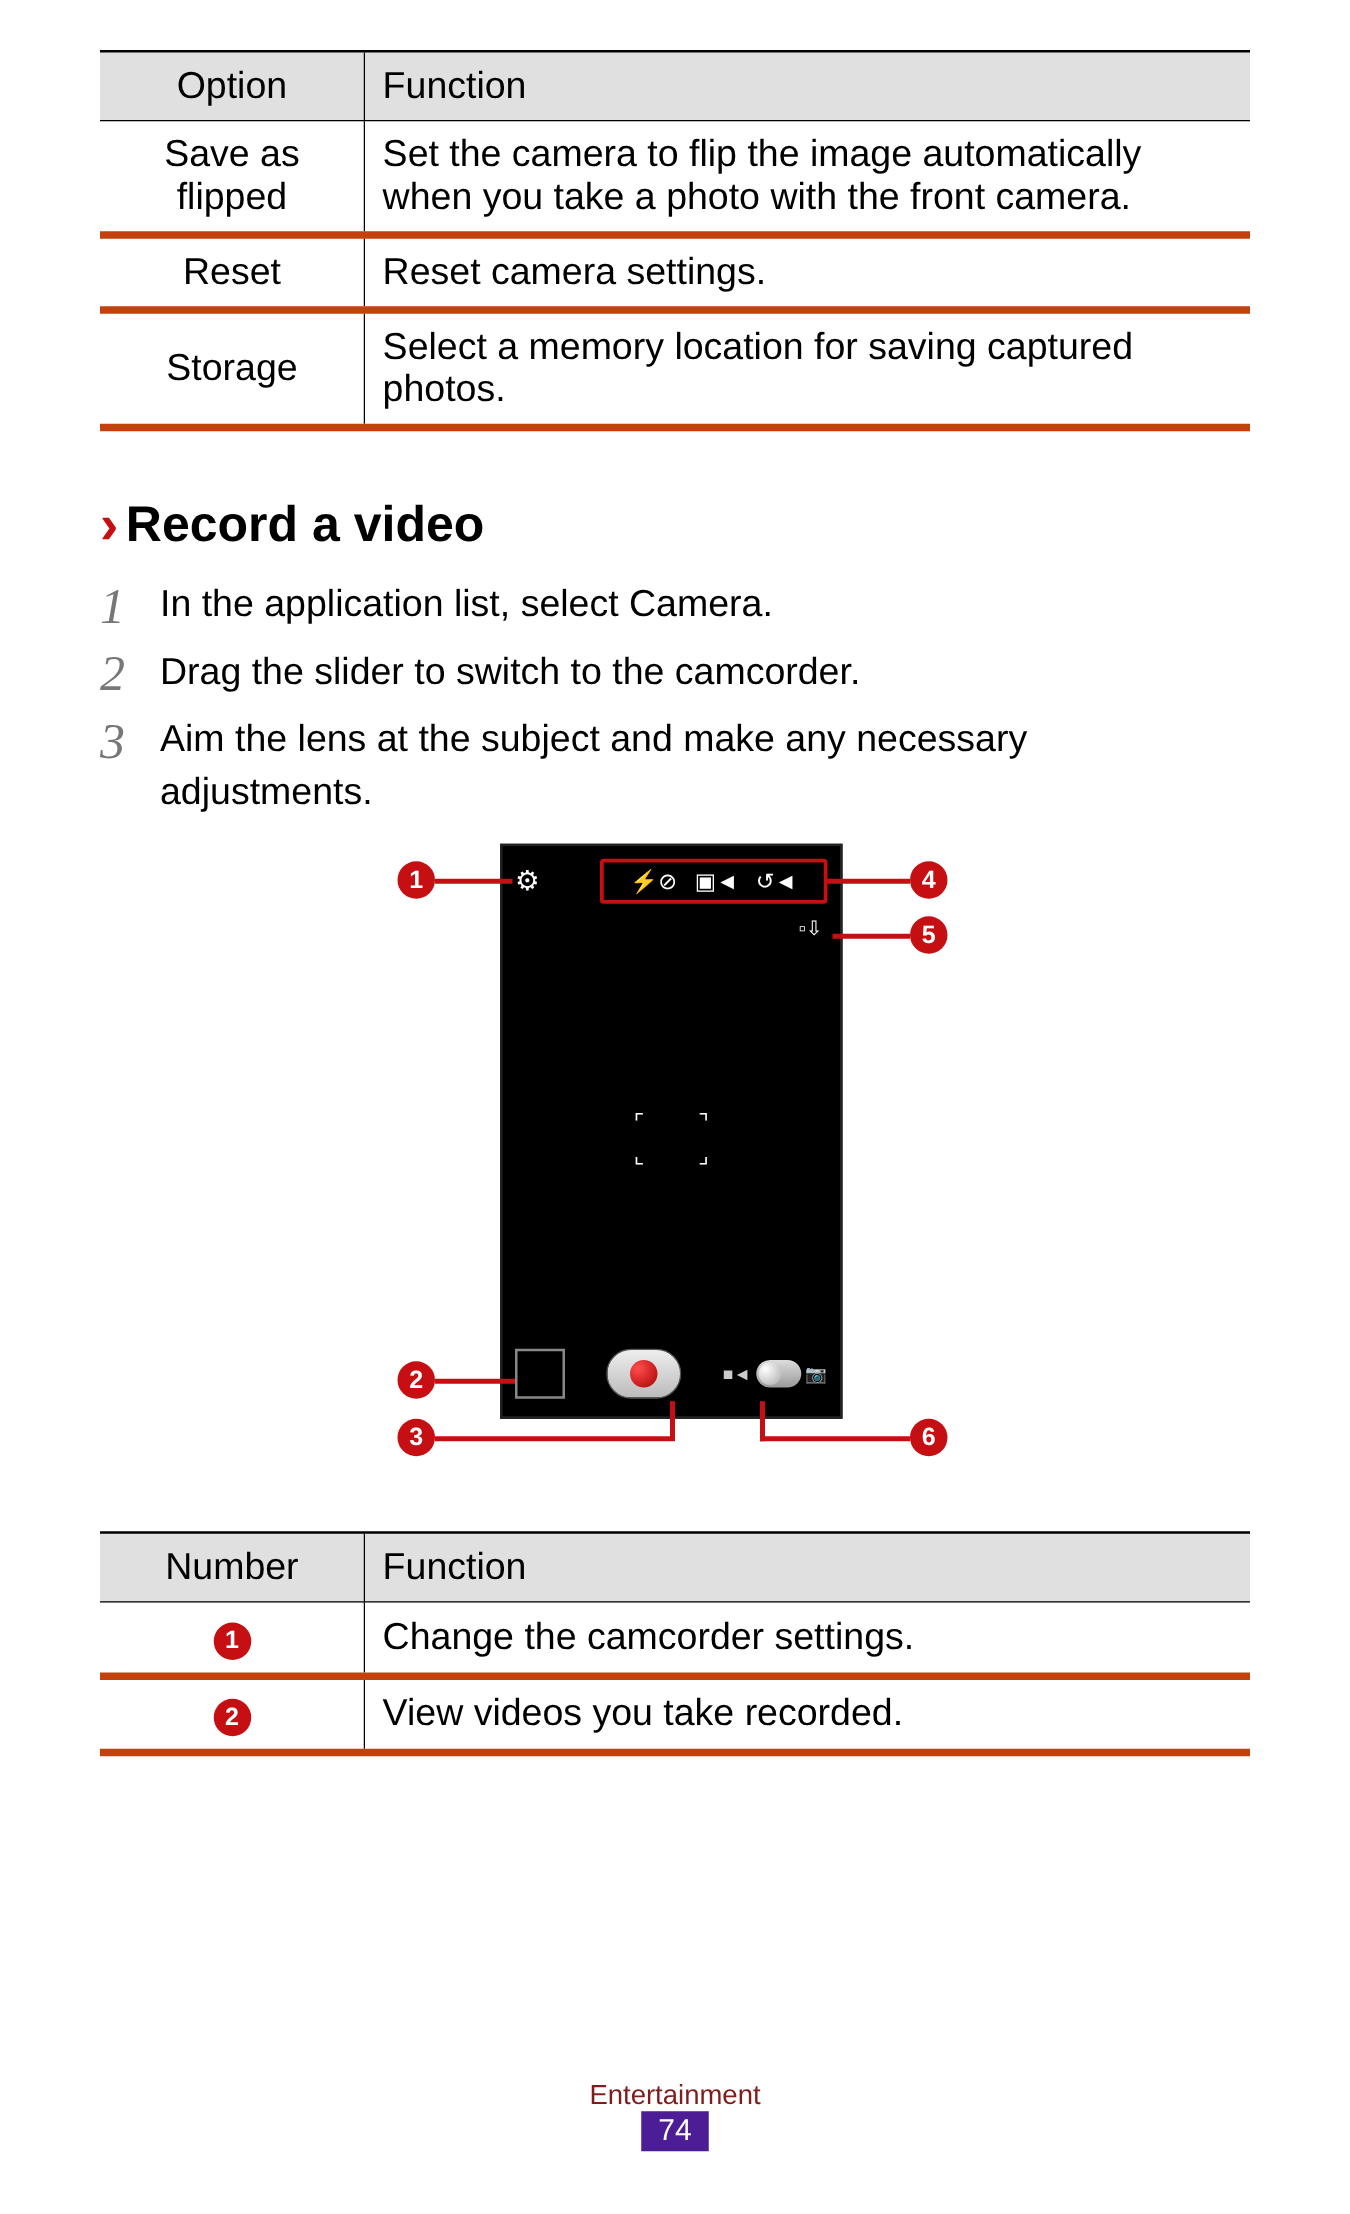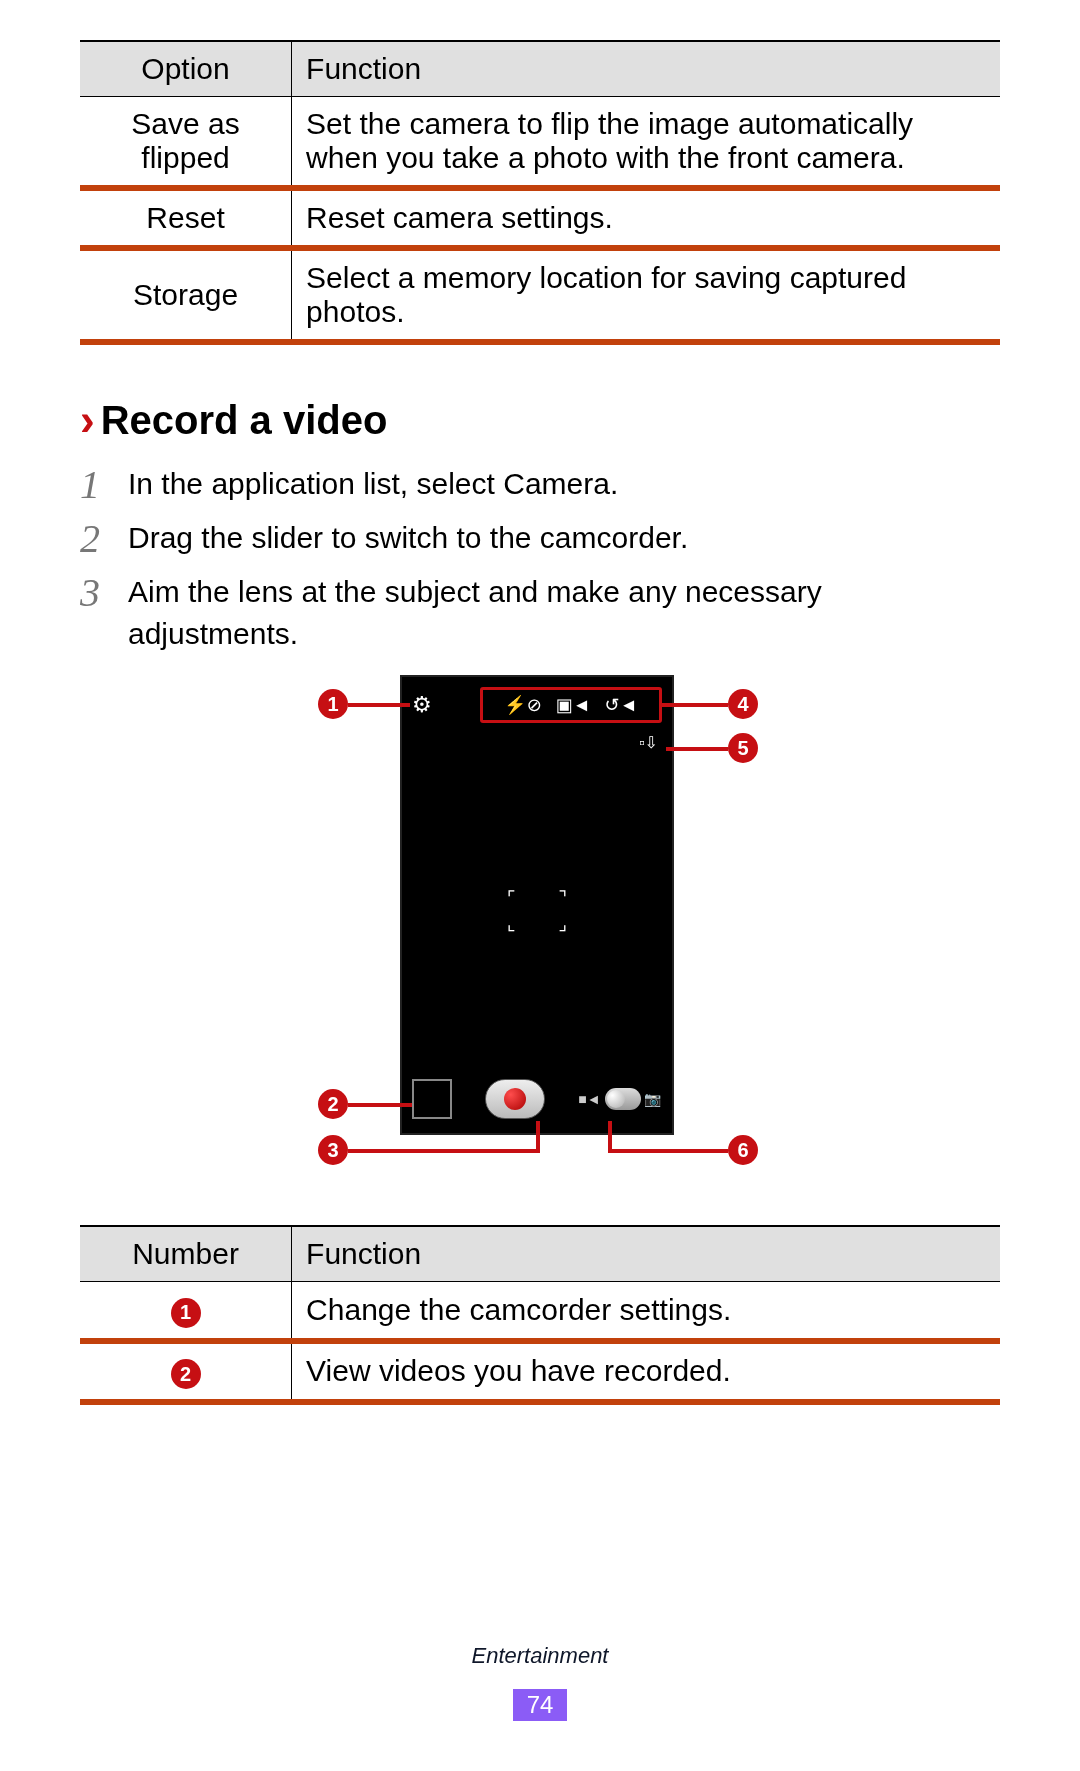--- a/index.html
+++ b/index.html
@@ -208,31 +208,30 @@
     font-size: 20px; font-weight:700;
   }
   
   .footer {
     position: absolute;
     bottom: 50px;
     left: 0; right: 0;
     text-align: center;
   }
   .footer .cat {
-    color: #0f172a;
-    font-style: italic;
+    color: #7f1d1d;
     font-size: 22px;
   }
   .footer .pnum {
     display:inline-block;
-    background: #8b5cf6;
+    background: #4c1d95;
     color:#fff;
     font-size: 24px;
     padding: 2px 14px;
-    margin-top: 20px;
+    margin-top: 0;
   }
 </style>
 </head>
 <body>
 
 <div class="page">
 
   <table>
     <thead>
       <tr>
@@ -336,21 +335,21 @@
         <th>Function</th>
       </tr>
     </thead>
     <tbody>
       <tr>
         <td><span class="badge">1</span></td>
         <td>Change the camcorder settings.</td>
       </tr>
       <tr>
         <td><span class="badge">2</span></td>
-        <td>View videos you have recorded.</td>
+        <td>View videos you take recorded.</td>
       </tr>
     </tbody>
   </table>
 
 </div>
 
 <div class="footer">
   <div class="cat">Entertainment</div>
   <div class="pnum">74</div>
 </div>

